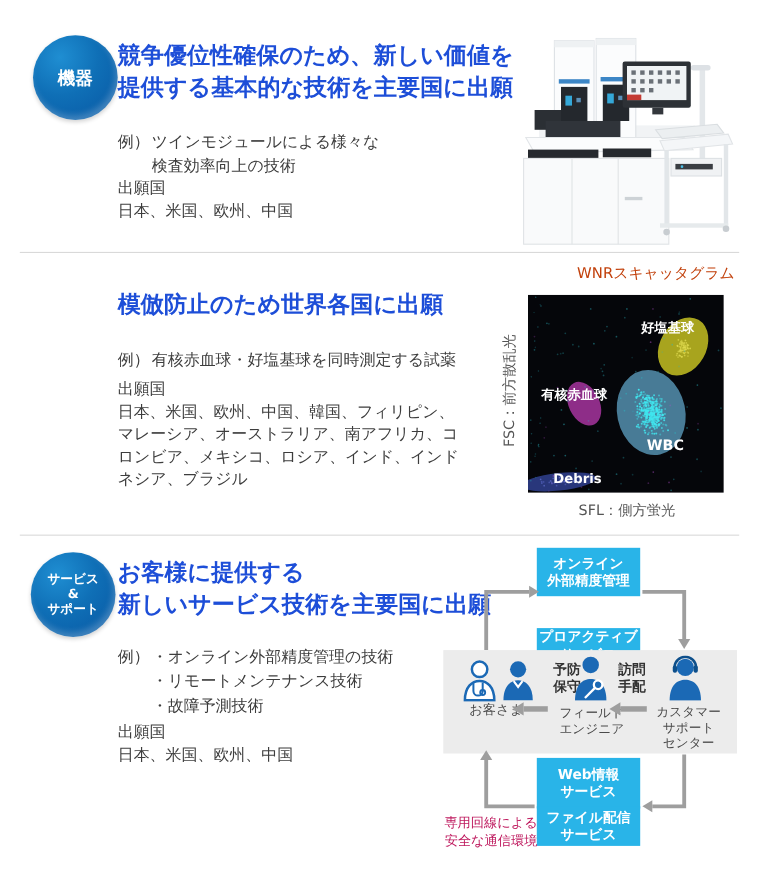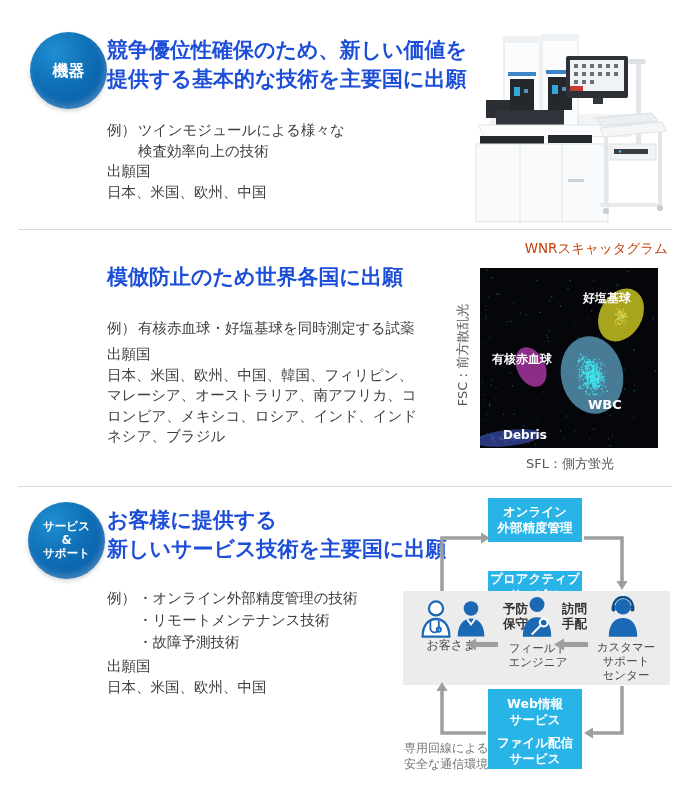--- a/index.html
+++ b/index.html
@@ -24,21 +24,21 @@
   .sc-title{position:absolute;color:#c2410c;font-size:13.5px;font-weight:500;text-align:right;}
   .sc-axis{position:absolute;color:#555;font-size:13px;font-weight:500;text-align:center;}
   .sc-y{transform:rotate(-90deg);}
   
   .cyanbox{position:absolute;left:488px;width:94px;background:#29b4e8;color:#fff;
            display:flex;flex-direction:column;align-items:center;justify-content:center;
            font-size:12.5px;font-weight:700;line-height:16px;text-align:right;}
   .band{position:absolute;left:403px;top:591px;width:267px;height:94px;background:#ececec;}
   .band-label{position:absolute;color:#4a4a4a;font-size:11.5px;font-weight:500;line-height:14px;text-align:center;}
   .band-step{position:absolute;color:#333;font-size:12.5px;font-weight:700;line-height:15px;white-space:nowrap;}
-  .note{position:absolute;left:404px;top:741px;color:#737373;font-size:12px;font-weight:500;line-height:15.5px;}
+  .note{position:absolute;left:404px;top:741px;color:#be185d;font-size:12px;font-weight:500;line-height:15.5px;text-align:center;}
   svg{display:block;}
 </style>
 </head>
 <body>
 
 <div class="page">
 
   <div class="badge" style="left:30px;top:32px;">
     <div class="lg">機器</div>
   </div>

